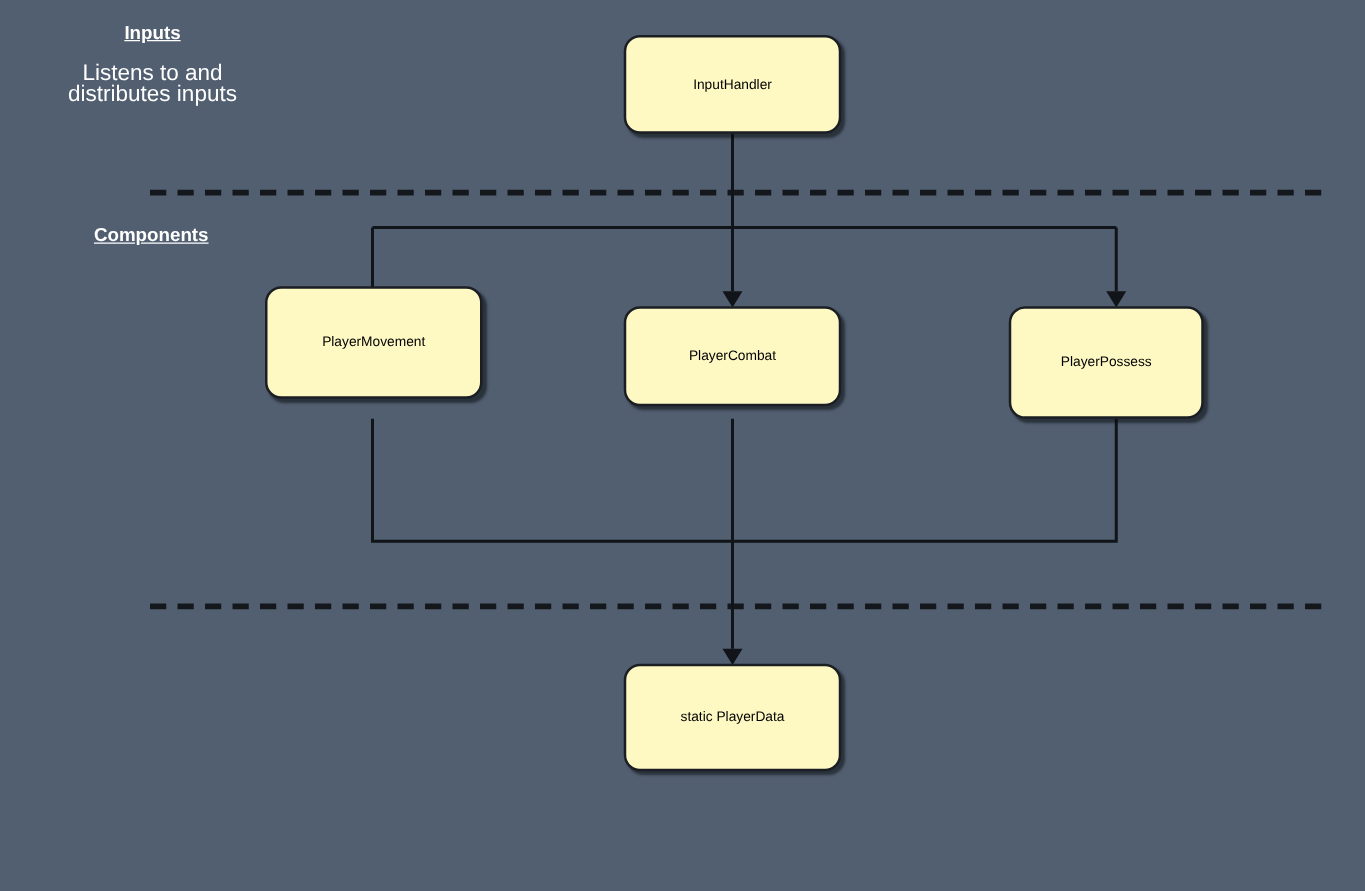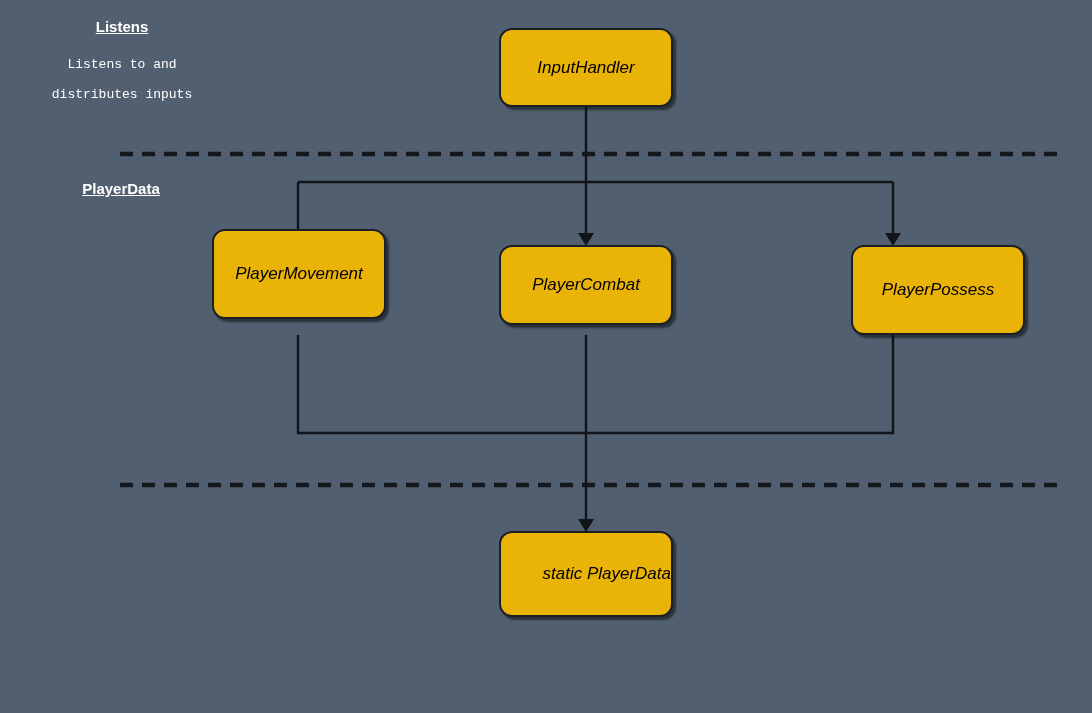--- a/index.html
+++ b/index.html
@@ -55,55 +55,53 @@
   }
   .legend-title {
     font-size: 15px;
     font-weight: bold;
     text-decoration: underline;
     margin: 0 0 14px 0;
     line-height: 18px;
     white-space: nowrap;
   }
   .legend-body {
-    font-size: 13px;
-    line-height: 30px;
+    font-size: 18px;
+    line-height: 17px;
     margin: 0;
     white-space: pre-line;
-    font-family: Liberation Mono, monospace;
   }
 
   #legend-inputs   { left: 22px;  top: 18px;  width: 200px; }
   #legend-components { left: 40px; top: 180px; width: 162px; }
   #legend-data     { left: 8px;   top: 508px; width: 228px; }
 
   
   .node {
     position: absolute;
-    background: #eab308;
+    background: #fef9c3;
     border: 2.2px solid #1b1f24;
     border-radius: 13px;
     box-shadow: 3px 3px 2px rgba(10, 12, 16, 0.55);
     display: flex;
     align-items: center;
     justify-content: center;
     color: #000000;
-    font-size: 17px;
+    font-size: 11px;
     line-height: 18px;
     text-align: center;
     box-sizing: border-box;
     z-index: 3;
-    font-style: italic;
   }
 
   #node-inputhandler  { left: 499px; top: 28px;  width: 174px; height: 79px; }
   #node-playermovement{ left: 212px; top: 229px; width: 174px; height: 90px; }
   #node-playercombat  { left: 499px; top: 245px; width: 174px; height: 80px; }
-  #node-playerpossess { left: 851px; top: 245px; width: 174px; height: 90px; }
-  #node-playerdata    { left: 499px; top: 531px; width: 174px; height: 86px; justify-content: flex-end; }
+  #node-playerpossess { left: 807px; top: 245px; width: 156px; height: 90px; }
+  #node-playerdata    { left: 499px; top: 531px; width: 174px; height: 86px; }
 </style>
 </head>
 <body>
 
 <div id="canvas">
 
   <svg id="wires" viewBox="0 0 1092 713" width="1092" height="713">
 
     <path class="divider" d="M120 154 H1066"></path>
     <path class="divider" d="M120 485 H1066"></path>
@@ -123,27 +121,27 @@
 
     <path class="wire" d="M298 335 V433 H586"></path>
 
     <path class="wire" d="M893 335 V433 H586"></path>
 
     <path class="wire" d="M586 335 V519"></path>
     <polygon class="wire-head" points="578,519 594,519 586,532"></polygon>
   </svg>
 
   <div class="legend" id="legend-inputs">
-    <div class="legend-title">Listens</div>
+    <div class="legend-title">Inputs</div>
     <div class="legend-body">Listens to and
 distributes inputs</div>
   </div>
 
   <div class="legend" id="legend-components">
-    <div class="legend-title">PlayerData</div>
+    <div class="legend-title">Components</div>
   </div>
 
 
   <div class="node" id="node-inputhandler">
     <span>InputHandler</span>
   </div>
 
   <div class="node" id="node-playermovement">
     <span>PlayerMovement</span>
   </div>

